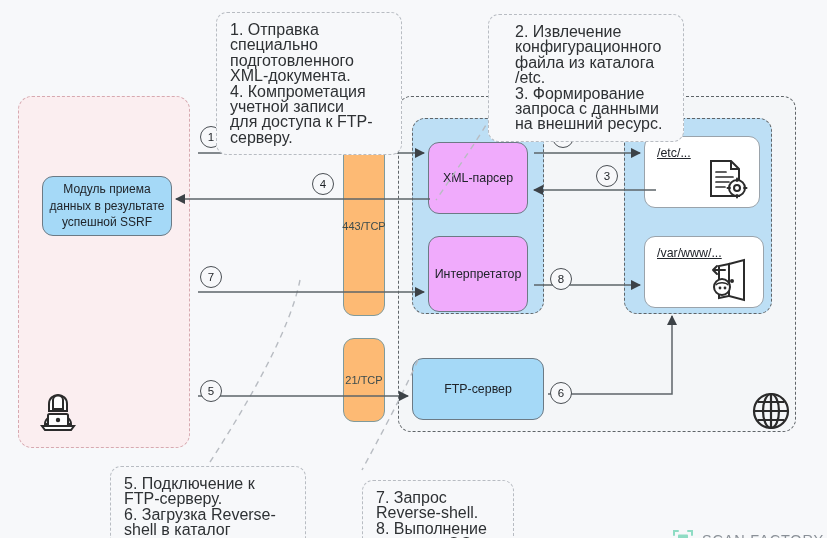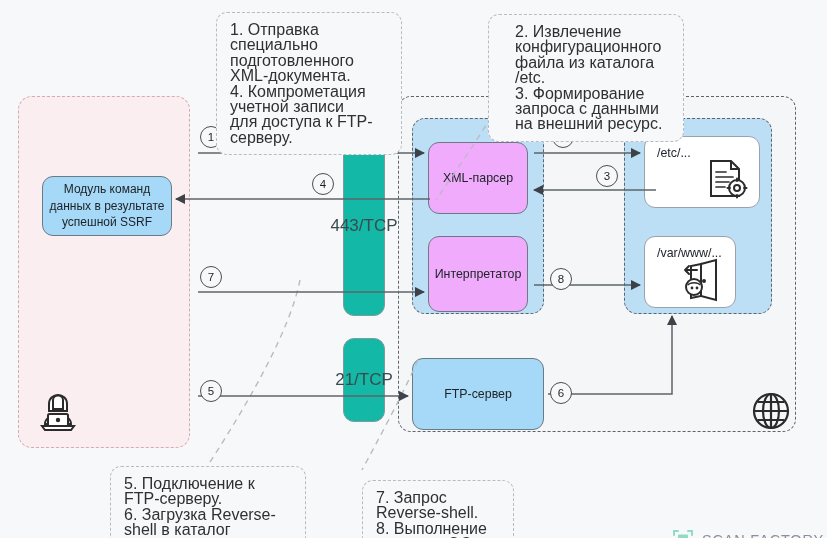--- a/index.html
+++ b/index.html
@@ -67,32 +67,33 @@
     font-size:12.4px;
     color:#20242a;
     z-index:7;
   }
   .node.pink{background:#f0abfc;}
   .node.blue{background:#a5d9f7;}
   .node.white{
     background:#ffffff;border:1px solid #9aa3ab;
     align-items:flex-start;justify-content:flex-start;
     text-align:left;
+    text-decoration:underline;
   }
   .node.white .path-label{
     padding:9px 0 0 12px;font-size:12.4px;color:#20242a;
   }
 
   
   .port{
-    background:#14b8a6;
+    background:#fdba74;
     border:1px solid #7f9a9c;
     border-radius:11px;
     display:flex;align-items:center;justify-content:center;
-    font-size:17px;color:#3b4b4d;
+    font-size:11px;color:#3b4b4d;
     z-index:8;
   }
 
   
   .badge{
     width:22px;height:22px;border-radius:50%;
     background:#f7f8fa;border:1.3px solid #4a4f54;
     display:flex;align-items:center;justify-content:center;
     font-size:11.5px;color:#1e2226;
     z-index:25;
@@ -114,21 +115,21 @@
   }
 </style>
 </head>
 <body>
 
 <div id="stage">
 
   <div id="attacker-panel" class="abs" style="left:18px;top:96px;width:172px;height:352px;"></div>
 
   <div id="ssrf-box" class="abs" style="left:42px;top:176px;width:130px;height:60px;">
-    <span style="white-space:pre-line;">Модуль команд
+    <span style="white-space:pre-line;">Модуль приема
 данных в результате
 успешной SSRF</span>
   </div>
 
   <div class="icon" style="left:33px;top:378px;width:50px;height:56px;">
     <svg width="50" height="56" viewBox="0 0 50 56">
       <path d="M16 26 C16 14,34 14,34 26 L34 33 L16 33 Z" fill="#fff" stroke="#2b2b2b" stroke-width="2"></path>
       <path d="M20 22 C20 16,30 16,30 22 L30 31 L20 31 Z" fill="#fff" stroke="#2b2b2b" stroke-width="2"></path>
       <path d="M12 46 C12 34,38 34,38 46 Z" fill="#fff" stroke="#2b2b2b" stroke-width="2"></path>
       <rect x="15" y="36" width="20" height="12" rx="1.5" fill="#fff" stroke="#2b2b2b" stroke-width="2"></rect>
@@ -144,21 +145,21 @@
   <div class="inner-group abs" style="left:624px;top:118px;width:148px;height:196px;"></div>
 
   <div class="node pink abs" style="left:428px;top:142px;width:100px;height:72px;">
     <span>XML-парсер</span>
   </div>
 
   <div class="node pink abs" style="left:428px;top:236px;width:100px;height:76px;">
     <span>Интерпретатор</span>
   </div>
 
-  <div class="node blue abs" style="left:412px;top:358px;width:132px;height:72px;">
+  <div class="node blue abs" style="left:412px;top:358px;width:132px;height:62px;">
     <span>FTP-сервер</span>
   </div>
 
   <div class="node white abs" style="left:644px;top:136px;width:116px;height:72px;">
     <span class="path-label">/etc/...</span>
     <svg style="position:absolute;right:10px;bottom:7px;" width="44" height="42" viewBox="0 0 44 42">
       <path d="M6 3 L26 3 L34 11 L34 38 L6 38 Z" fill="#fff" stroke="#2b2b2b" stroke-width="2"></path>
       <path d="M26 3 L26 11 L34 11" fill="none" stroke="#2b2b2b" stroke-width="2"></path>
       <g stroke="#2b2b2b" stroke-width="1.7" stroke-linecap="round">
         <line x1="11" y1="14" x2="21" y2="14"></line>
@@ -170,21 +171,21 @@
       <circle cx="32" cy="30" r="3" fill="#fff" stroke="#2b2b2b" stroke-width="2"></circle>
       <g stroke="#2b2b2b" stroke-width="2" stroke-linecap="round">
         <line x1="32" y1="20.5" x2="32" y2="23"></line>
           <line x1="32" y1="37" x2="32" y2="39.5"></line>
         <line x1="22.5" y1="30" x2="25" y2="30"></line>
           <line x1="39" y1="30" x2="41.5" y2="30"></line>
       </g>
     </svg>
   </div>
 
-  <div class="node white abs" style="left:644px;top:236px;width:92px;height:72px;">
+  <div class="node white abs" style="left:644px;top:236px;width:120px;height:72px;">
     <span class="path-label">/var/www/...</span>
     <svg style="position:absolute;right:12px;bottom:5px;" width="44" height="44" viewBox="0 0 44 44">
       <path d="M22 6 L37 2 L37 42 L22 38 Z" fill="#fff" stroke="#2b2b2b" stroke-width="2"></path>
       <path d="M22 6 L22 38 L12 40 L12 8 Z" fill="#fff" stroke="#2b2b2b" stroke-width="2"></path>
       <circle cx="25" cy="23" r="2" fill="#2b2b2b"></circle>
       <g fill="#fff" stroke="#2b2b2b" stroke-width="2">
         <circle cx="15" cy="29" r="8"></circle>
       </g>
       <path d="M9 27 C11 24,19 24,21 27" fill="none" stroke="#2b2b2b" stroke-width="1.6"></path>
       <circle cx="13" cy="30" r="1.4" fill="#2b2b2b"></circle>

